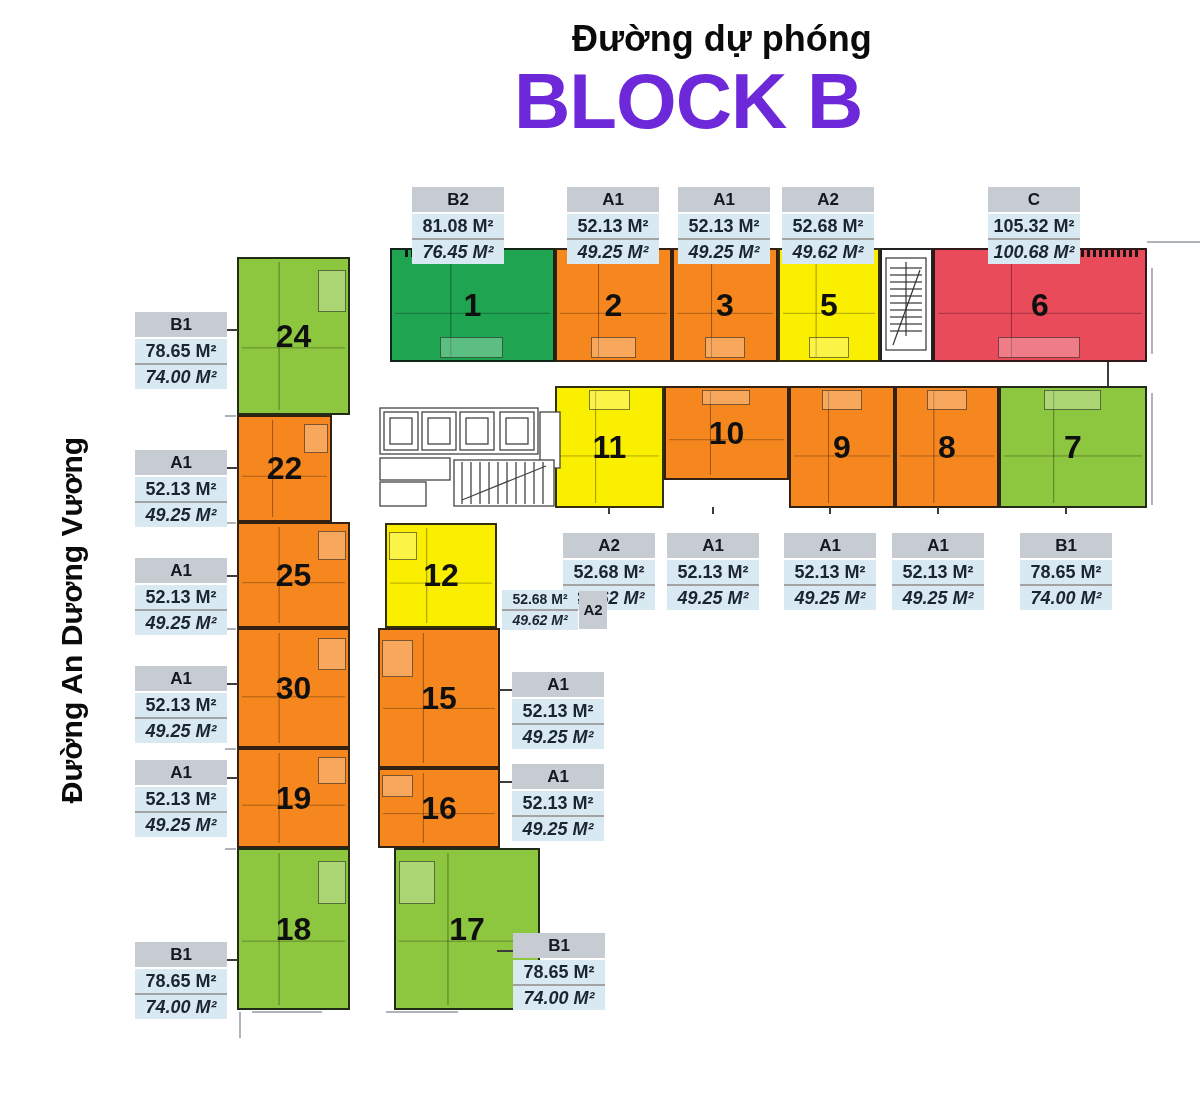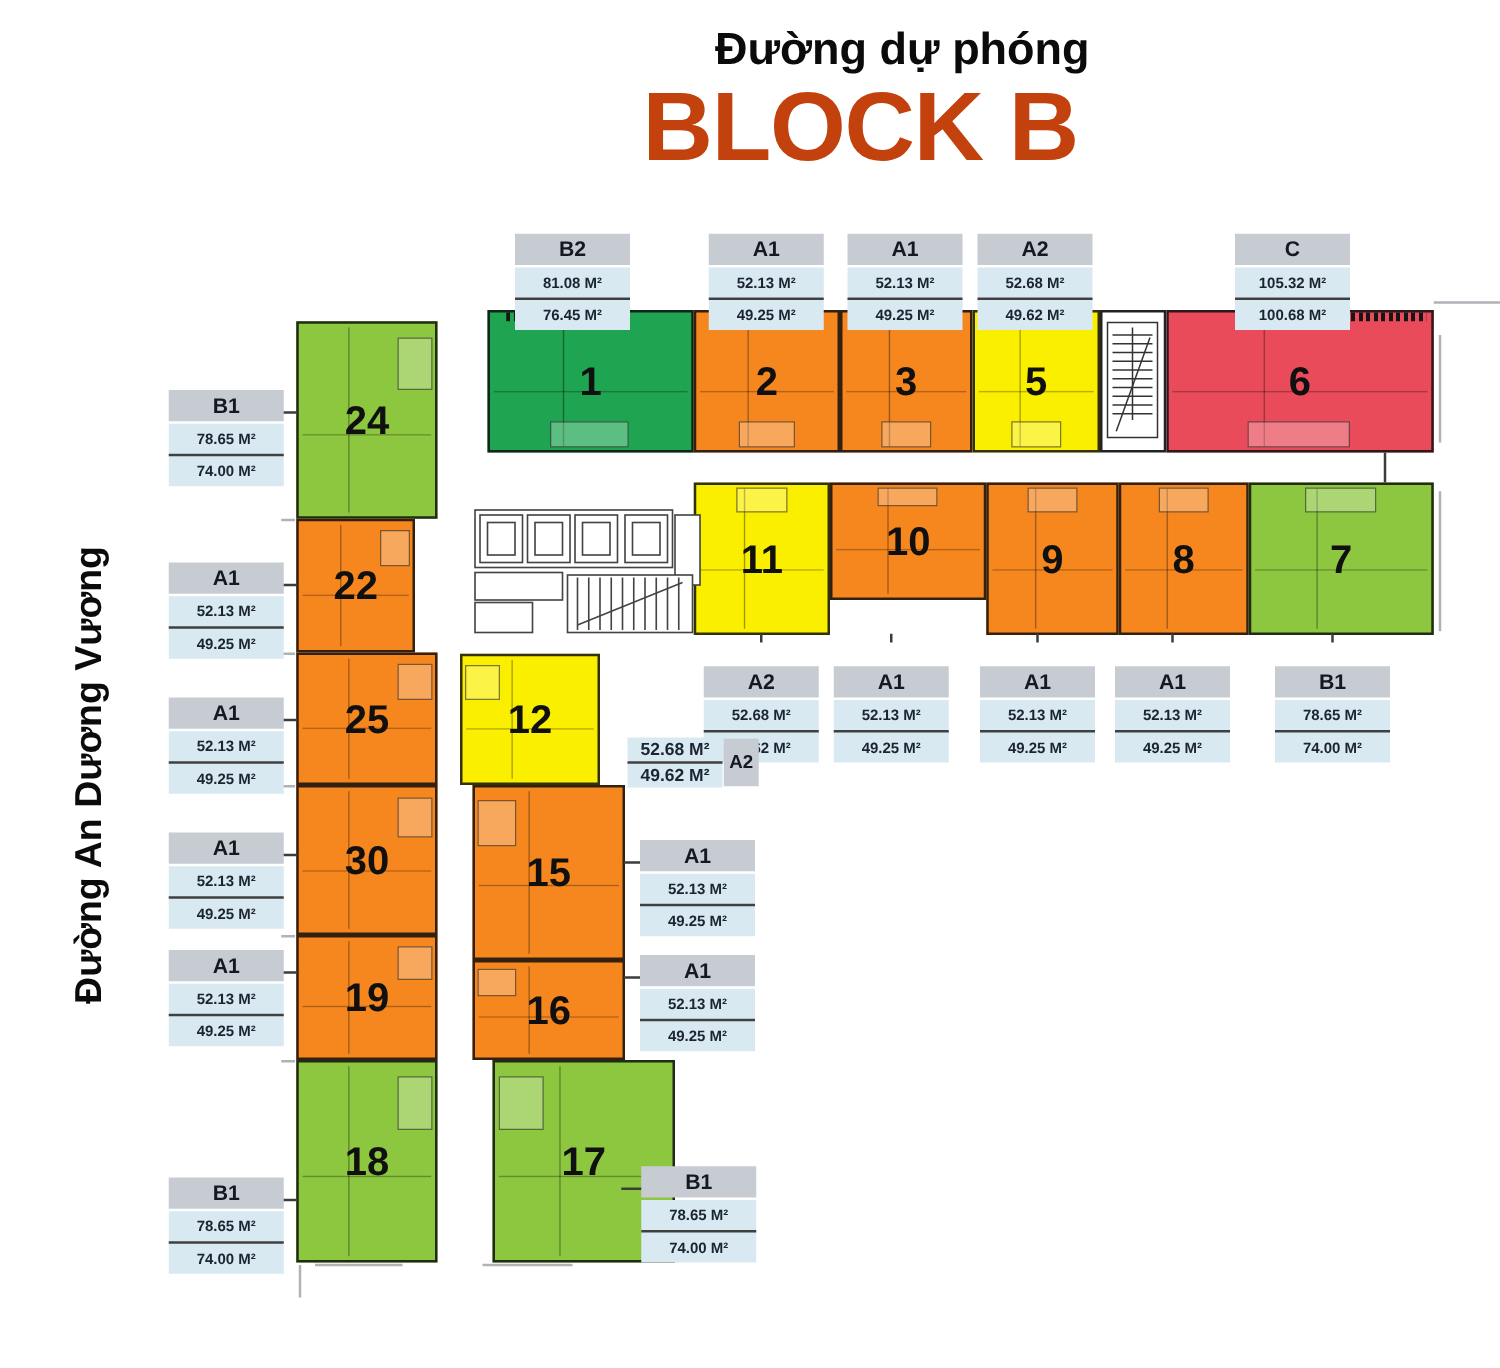--- a/index.html
+++ b/index.html
@@ -1,21 +1,21 @@
 <!DOCTYPE html>
 <html><head>
 <meta charset="utf-8">
 <style>
   html,body{margin:0;padding:0;background:#fff;}
   body{font-family:"Liberation Sans", sans-serif;color:#111;}
   #canvas{position:relative;width:1200px;height:1094px;background:#fff;overflow:hidden;}
 
   
   .road-top{position:absolute;left:572px;top:18px;font-size:36px;font-weight:bold;color:#0b0b0b;}
-  .block-title{position:absolute;left:514px;top:62px;font-size:78px;font-weight:bold;line-height:1;letter-spacing:-1px;color:#c2410c;}
+  .block-title{position:absolute;left:514px;top:62px;font-size:78px;font-weight:bold;line-height:1;letter-spacing:-1px;color:#6d28d9;}
   .road-left{position:absolute;left:72px;top:620px;transform:translate(-50%,-50%) rotate(-90deg);
              transform-origin:center;font-size:30px;font-weight:bold;white-space:nowrap;color:#0b0b0b;}
 
   
   .unit{position:absolute;box-sizing:border-box;border:2px solid rgba(15,15,15,.85);
         display:flex;align-items:center;justify-content:center;}
   .unit .num{font-size:32px;font-weight:bold;color:#101010;z-index:3;}
   .u-gd{background:#1FA551;}
   .u-gl{background:#8DC63F;}
   .u-og{background:#F6871F;}
@@ -31,22 +31,22 @@
   .bath-b::after{bottom:2%;left:30%;width:38%;height:17%;}
   .bath-t::after{top:2%;left:30%;width:38%;height:15%;}
   .bath-r::after{right:2%;top:7%;width:24%;height:26%;}
   .bath-l::after{left:2%;top:7%;width:24%;height:26%;}
   .hatch{position:absolute;top:0;height:7px;z-index:2;
          background:repeating-linear-gradient(90deg,#151515 0 3px,transparent 3px 6px);}
 
   
   .label{position:absolute;width:92px;text-align:center;font-weight:bold;z-index:5;margin-top:20px;}
   .lh{background:#C7CCD3;height:25px;line-height:25px;font-size:17px;margin-bottom:2px;color:#14181f;}
-  .lv{background:#D9E9F2;height:24px;line-height:24px;font-size:12px;color:#1b2531;}
-  .lv2{border-top:2px solid #404040;}
+  .lv{background:#D9E9F2;height:24px;line-height:24px;font-size:18px;color:#1b2531;}
+  .lv2{border-top:2px solid #a3a3a3;font-style:italic;}
   .side-label{position:absolute;display:flex;align-items:center;z-index:5;font-weight:bold;}
   .side-vals{width:76px;text-align:center;}
   .side-vals .lv{height:19px;line-height:19px;font-size:14px;}
   .side-head{width:28px;height:38px;line-height:38px;background:#C7CCD3;font-size:15px;text-align:center;color:#14181f;margin-left:1px;}
 
   
   .conn-v{position:absolute;width:2px;background:#3c3c3c;z-index:4;}
   .conn-h{position:absolute;height:2px;background:#3c3c3c;z-index:4;}
   .gline-v{position:absolute;width:2px;background:#aeb3b8;z-index:1;}
   .gline-h{position:absolute;height:2px;background:#aeb3b8;z-index:1;}
@@ -161,21 +161,21 @@
   <div class="unit u-og bath-r" style="left:237px;top:628px;width:113px;height:120px">
     <span class="num">30</span>
   </div>
   <div class="unit u-og bath-r" style="left:237px;top:748px;width:113px;height:100px">
     <span class="num">19</span>
   </div>
   <div class="unit u-gl bath-r" style="left:237px;top:848px;width:113px;height:162px">
     <span class="num">18</span>
   </div>
 
-  <div class="unit u-yl bath-l" style="left:368px;top:523px;width:112px;height:105px">
+  <div class="unit u-yl bath-l" style="left:385px;top:523px;width:112px;height:105px">
     <span class="num">12</span>
   </div>
   <div class="unit u-og bath-l" style="left:378px;top:628px;width:122px;height:140px">
     <span class="num">15</span>
   </div>
   <div class="unit u-og bath-l" style="left:378px;top:768px;width:122px;height:80px">
     <span class="num">16</span>
   </div>
   <div class="unit u-gl bath-l" style="left:394px;top:848px;width:146px;height:162px">
     <span class="num">17</span>

